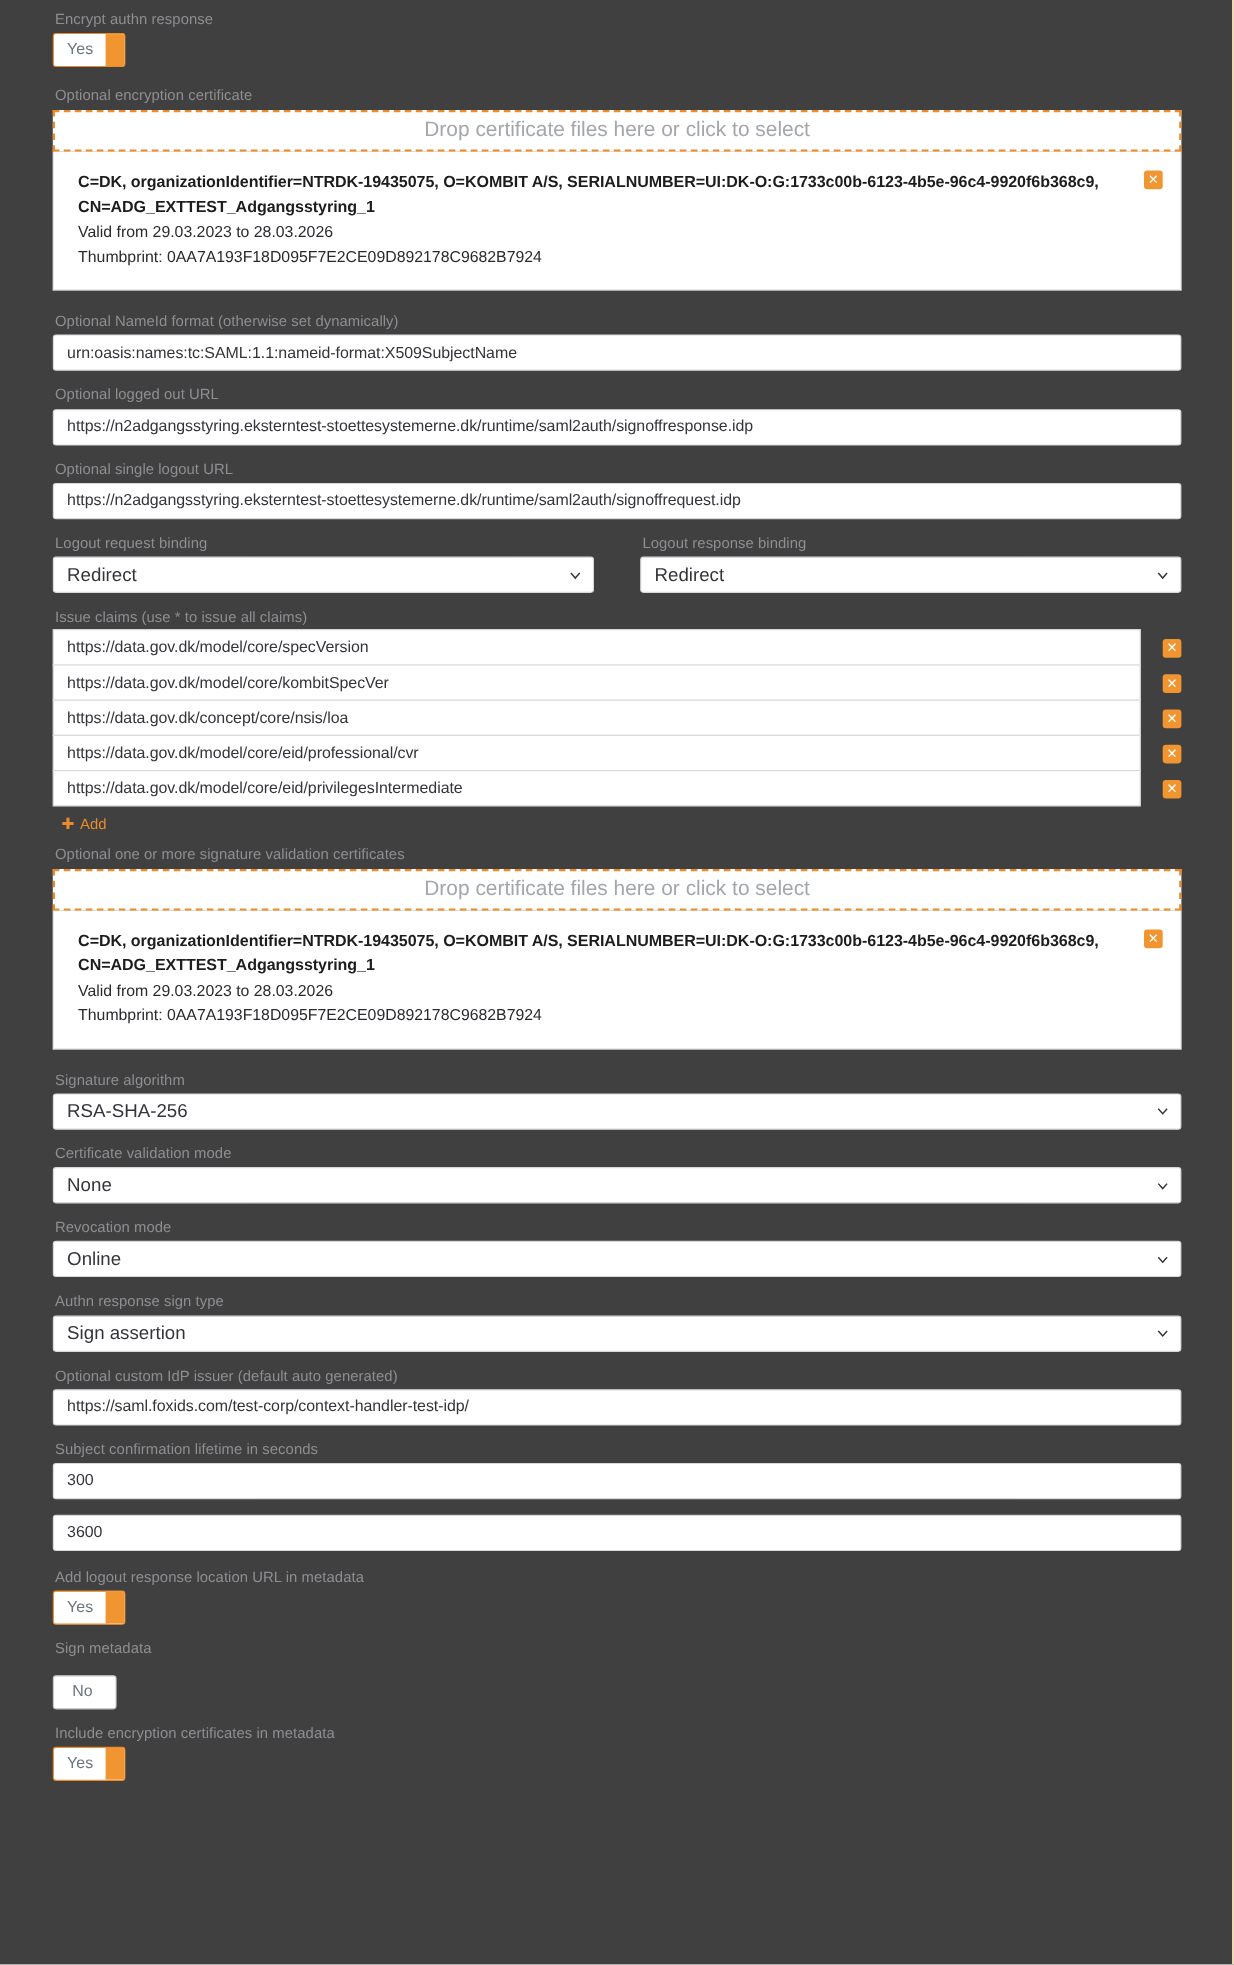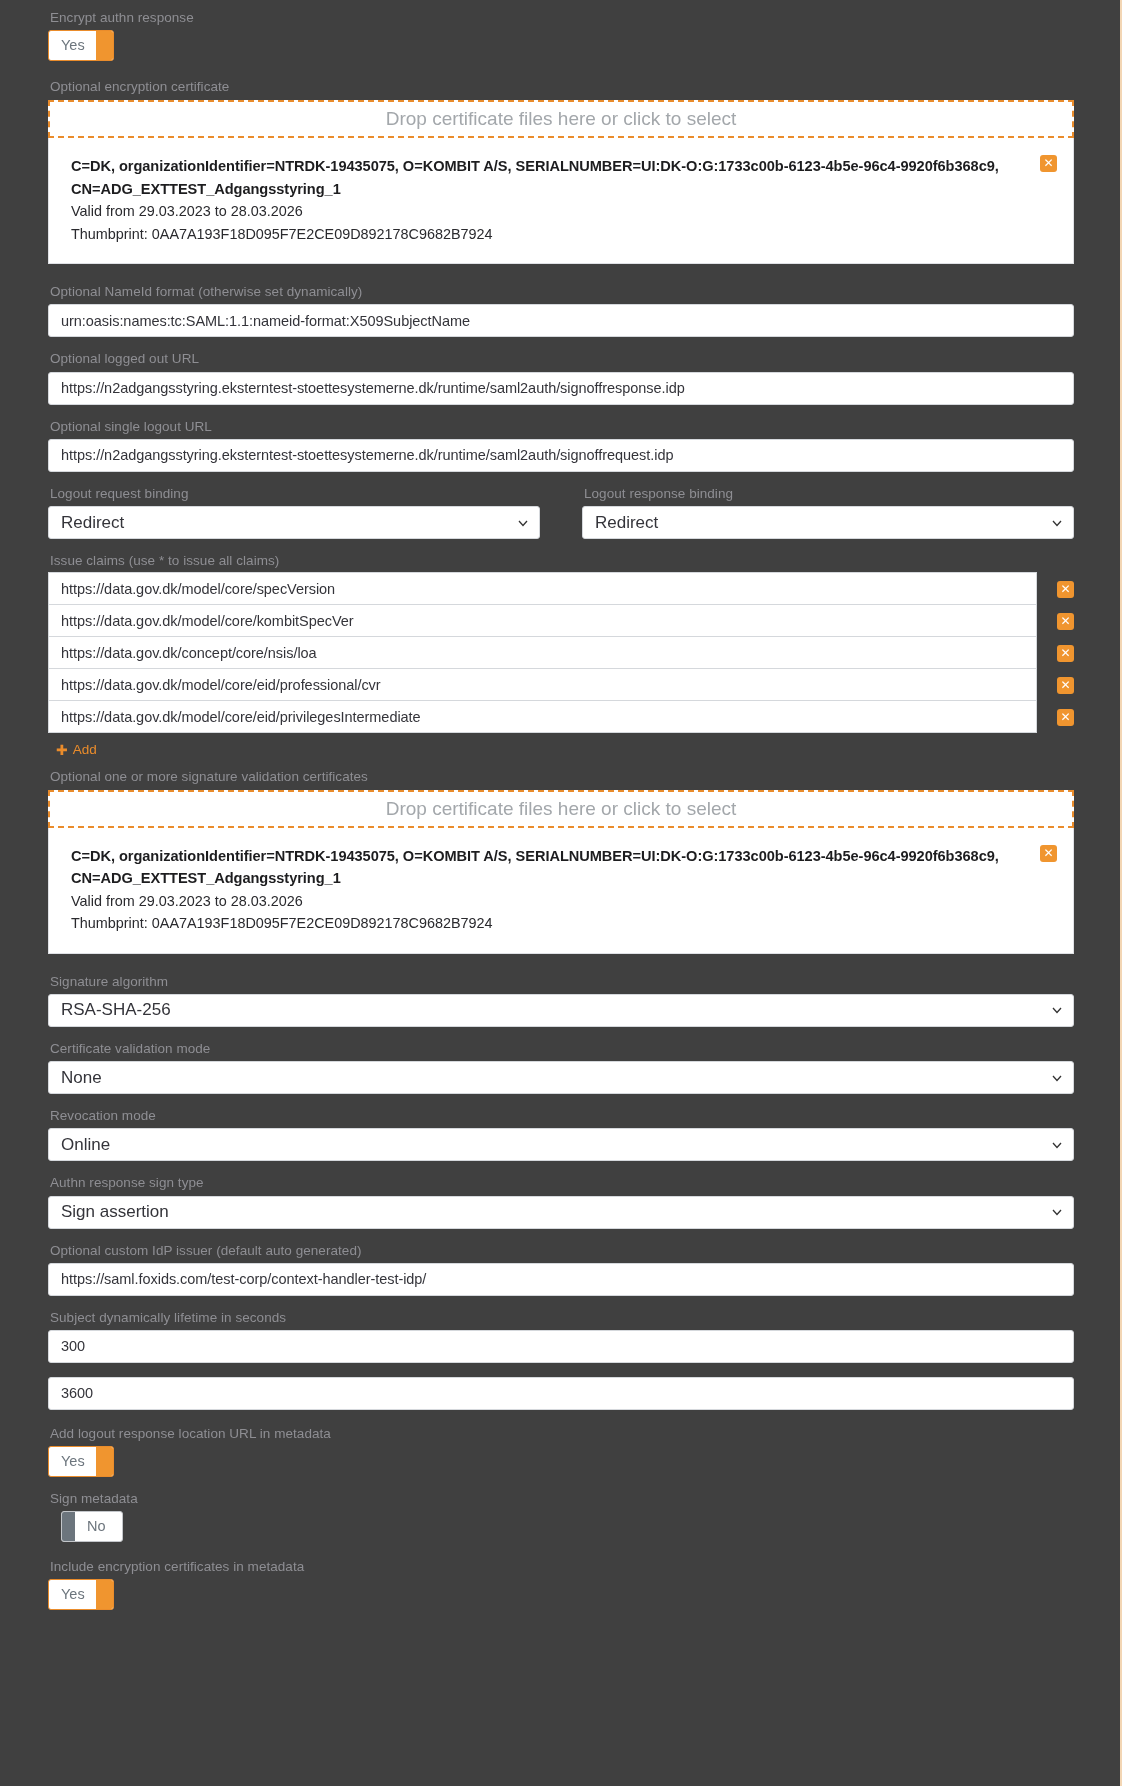--- a/index.html
+++ b/index.html
@@ -59,22 +59,21 @@
     padding: 0 11px 0 12px;
     line-height: 29px;
   }
   .toggle .knob {
     width: 17px;
     align-self: stretch;
     background: #f0952f;
   }
   .toggle.off {
     border: 1px solid #c3c6ca;
-    flex-direction: row;
-    margin-left: 13px;
+    flex-direction: column;
   }
   .toggle.off .knob {
     background: #6c757d;
     width: 13px;
   }
   .toggle.off .txt { padding: 0 16px 0 12px; }
 
   
   .dropzone {
     border: 2px dashed #ea8c2b;
@@ -409,21 +408,21 @@
     <div class="sp-14"></div>
 
     <div class="field">
       <div class="label">Optional custom IdP issuer (default auto generated)</div>
       <div class="input">https://saml.foxids.com/test-corp/context-handler-test-idp/</div>
     </div>
 
     <div class="sp-14"></div>
 
     <div class="field">
-      <div class="label">Subject dynamically lifetime in seconds</div>
+      <div class="label">Subject confirmation lifetime in seconds</div>
       <div class="input">300</div>
     </div>
 
     <div class="sp-14"></div>
 
     <div class="field">
       <div class="input">3600</div>
     </div>
 
     <div class="sp-16"></div>

